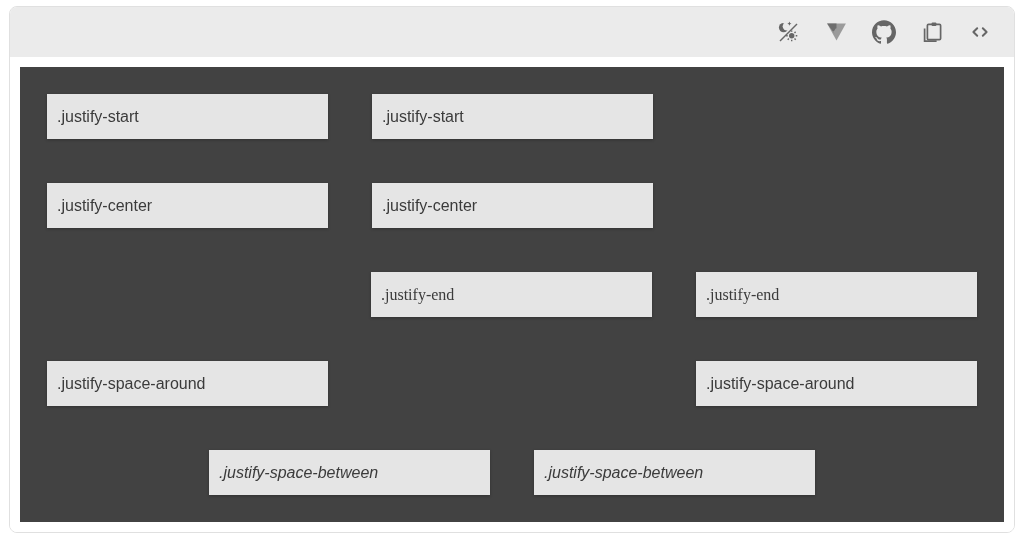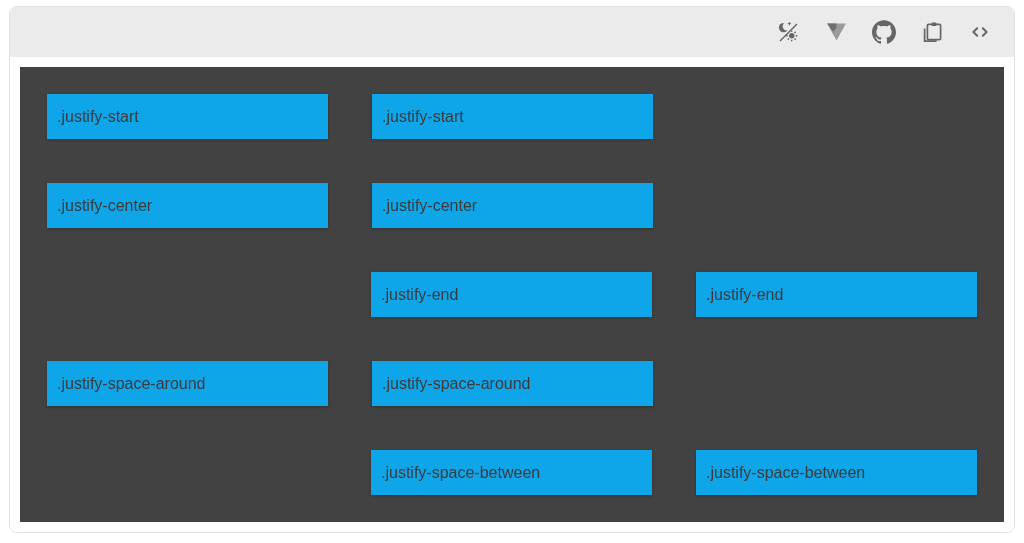--- a/index.html
+++ b/index.html
@@ -32,27 +32,27 @@
     background: transparent;
     border: none; border-radius: 50%;
     padding: 0;
     cursor: pointer;
   }
   .stage { padding: 10px; background: #ffffff; }
   .dark { background: #424242; padding: 5px; }
   .frow { display: flex; }
   .jc-start   { justify-content: flex-start; }
   .jc-center  { justify-content: flex-start; }
-  .jc-end     { justify-content: flex-end; }
-  .jc-around  { justify-content: flex-start; }
-  .jc-between { justify-content: flex-end; }
+  .jc-end     { justify-content: flex-end; font-family: Liberation Serif, serif; }
+  .jc-around  { justify-content: space-between; }
+  .jc-between { justify-content: center; font-style: italic; }
   .wbox {
     width: 281px; height: 45px;
     margin: 22px;
-    background: #0ea5e9;
+    background: #e5e5e5;
     color: #3b3b3b;
     font-size: 16px;
     display: flex; align-items: center;
     padding: 0 10px;
     box-shadow: 0 1px 3px rgba(0,0,0,0.25);
     white-space: nowrap;
     flex: 0 0 auto;
   }
 </style>
 </head>

